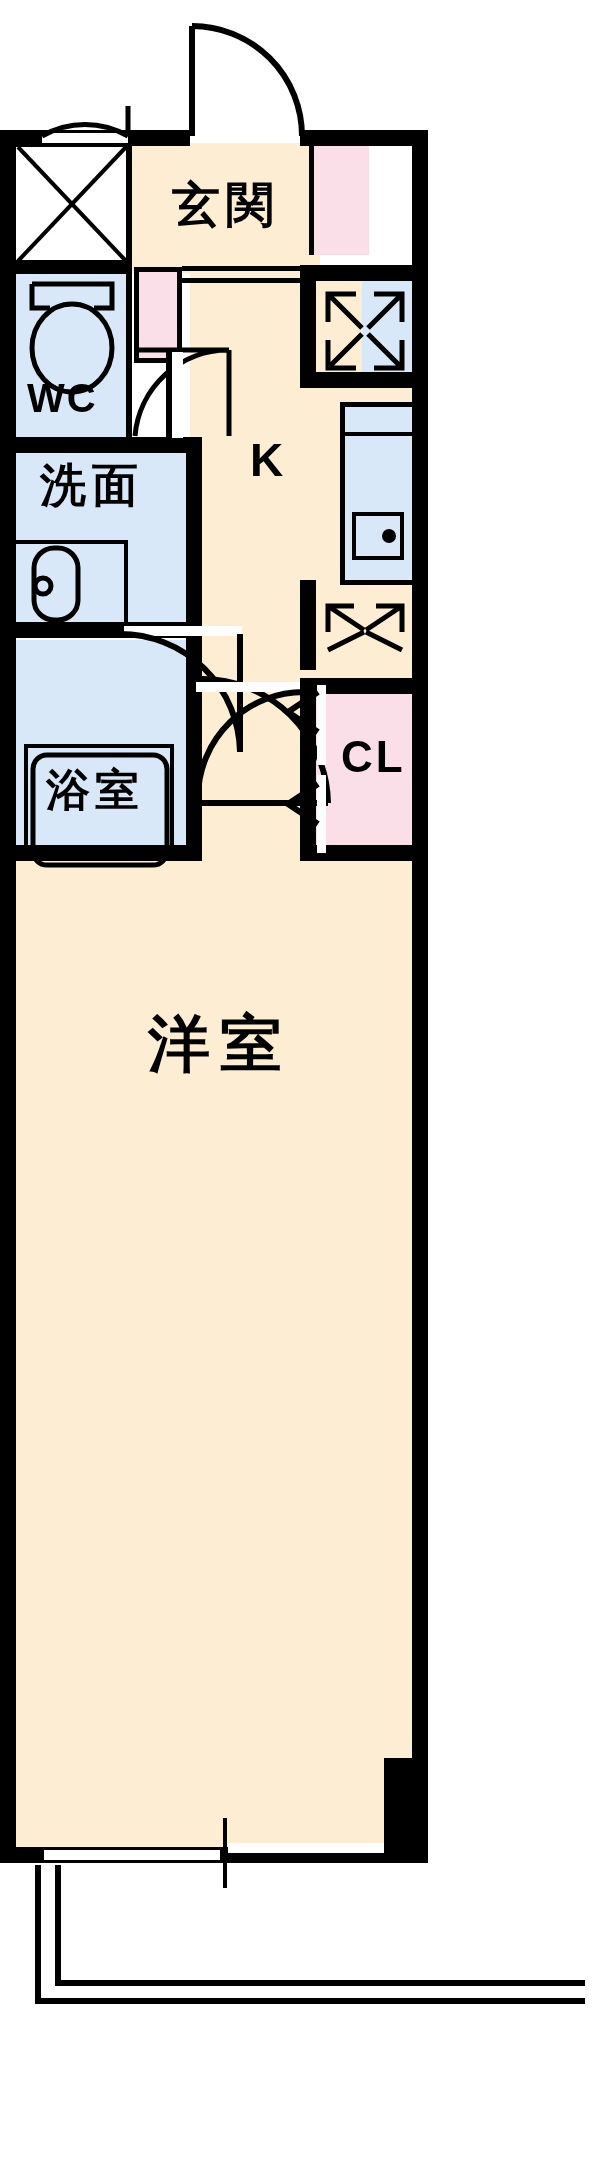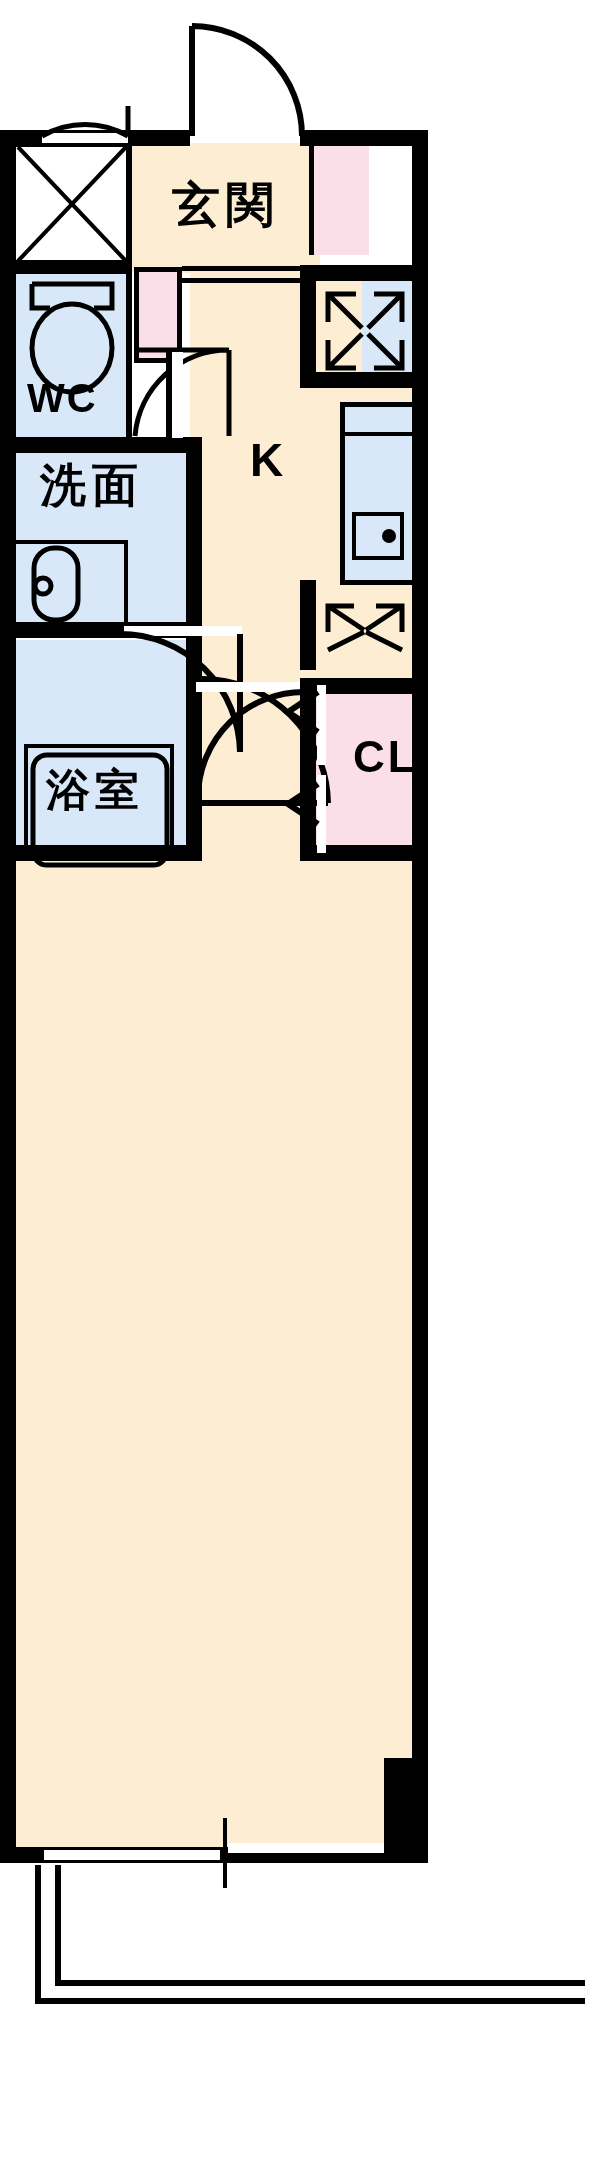--- a/index.html
+++ b/index.html
@@ -166,28 +166,29 @@
   <div class="wall" style="left:300px;top:678px;width:16px;height:182px;"></div>
   <div class="wall" style="left:300px;top:845px;width:128px;height:16px;"></div>
   <div class="thin" style="left:317px;top:685px;width:9px;height:80px;background:#fff;"></div>
   <div class="thin" style="left:317px;top:775px;width:9px;height:78px;background:#fff;"></div>
   <svg style="left:282px;top:690px;width:38px;height:46px;">
     <path class="stroke" d="M 36 2 L 6 22 L 36 42" stroke-width="6"></path>
   </svg>
   <svg style="left:282px;top:782px;width:38px;height:46px;">
     <path class="stroke" d="M 36 2 L 6 22 L 36 42" stroke-width="6"></path>
   </svg>
-  <div class="lbl lat" style="left:341px;top:735px;font-size:44px;letter-spacing:3px;margin-left:12px;">CL</div>
+  <div class="lbl lat" style="left:341px;top:735px;font-size:44px;letter-spacing:3px;">CL</div>
 
   <div class="wall" style="left:186px;top:678px;width:16px;height:182px;"></div>
   <div class="thin" style="left:196px;top:682px;width:104px;height:10px;background:#fff;"></div>
   <svg style="left:196px;top:690px;width:110px;height:108px;">
     <path class="stroke" d="M 108 2 L 108 106 M 108 2 A 106 106 0 0 0 2 106" stroke-width="6"></path>
   </svg>
 
+  <div class="lbl jp" style="left:148px;top:1013px;font-size:62px;letter-spacing:10px;">洋室</div>
 
   <div class="thin" style="left:40px;top:1850px;width:180px;height:10px;background:#fff;"></div>
   <div class="thin" style="left:228px;top:1843px;width:156px;height:10px;background:#fff;"></div>
   <svg style="left:218px;top:1818px;width:14px;height:70px;">
     <line class="stroke" x1="7" y1="0" x2="7" y2="70" stroke-width="4"></line>
   </svg>
 
   <svg style="left:0px;top:1862px;width:600px;height:300px;">
     <path class="stroke" d="M 38 3 L 38 139 L 585 139" stroke-width="6"></path>
     <path class="stroke" d="M 58 3 L 58 121 L 585 121" stroke-width="6"></path>

